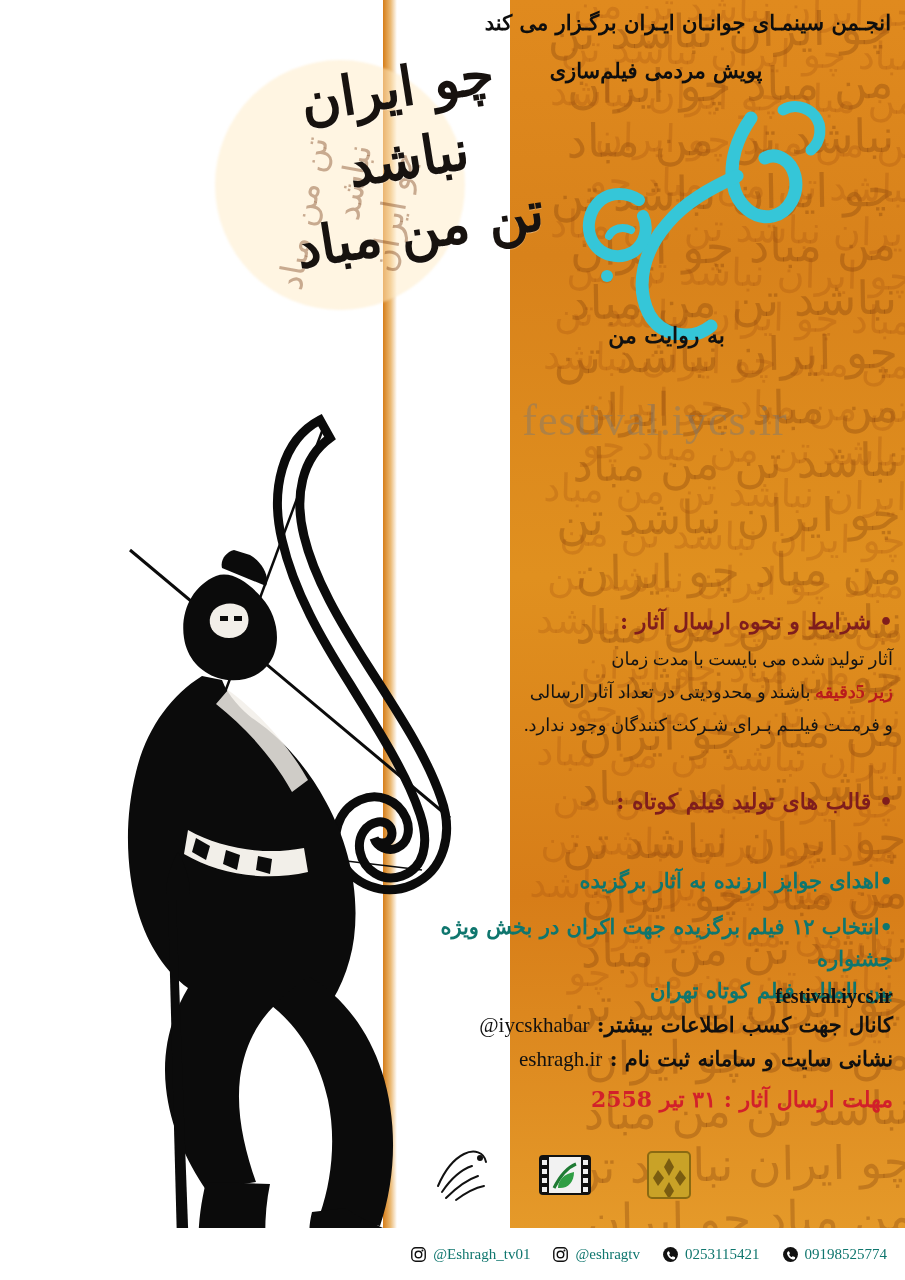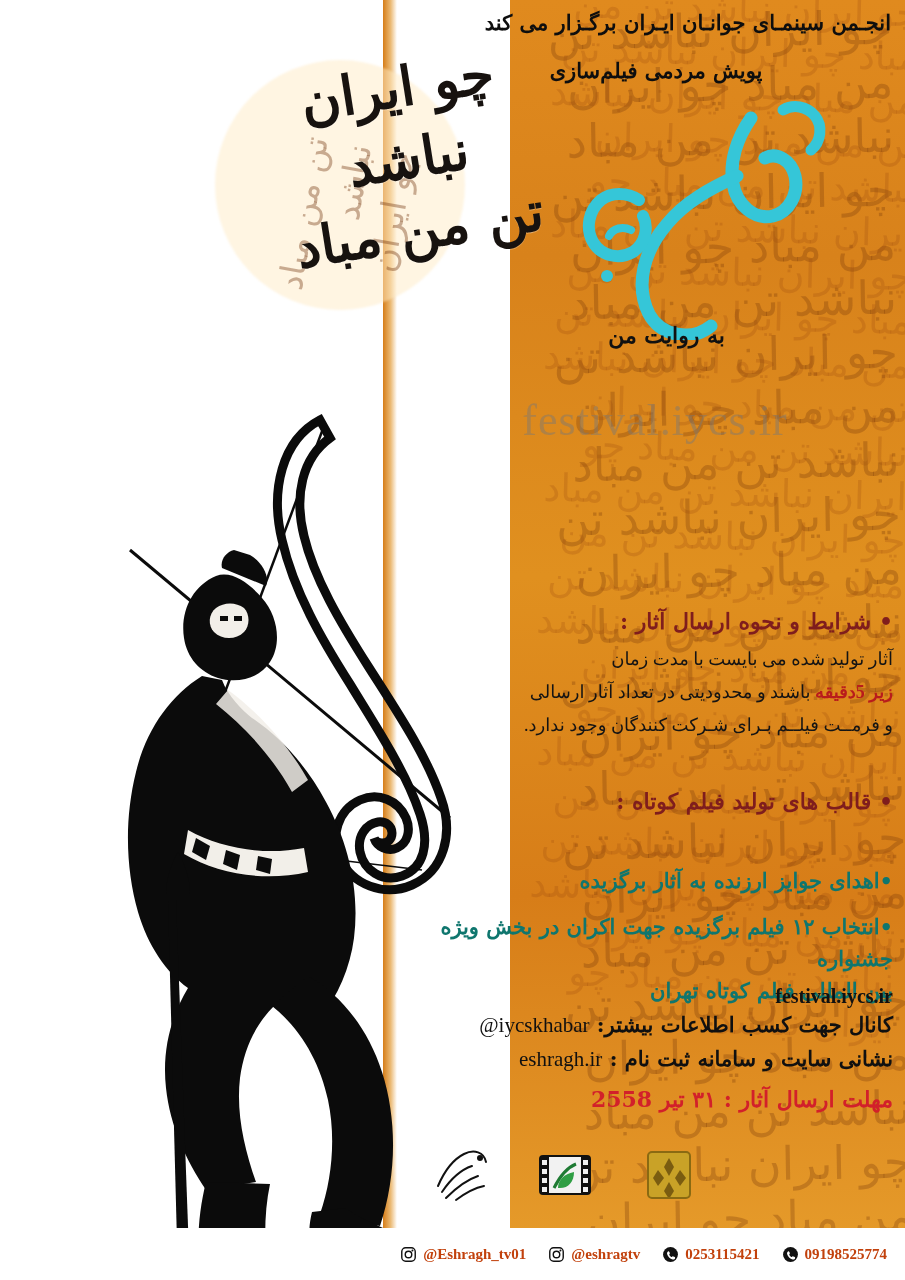--- a/index.html
+++ b/index.html
@@ -280,23 +280,22 @@
     padding-right: 18px;
     box-sizing: border-box;
     direction: ltr;
   }
   .contact-chip {
     display: flex;
     align-items: center;
     gap: 6px;
     font-family: "Liberation Serif", serif;
     font-size: 15px;
-    color: #c2410c;
+    color: #0f766e;
     direction: ltr;
-    font-weight: bold;
   }
   .chip-icon { width: 17px; height: 17px; display:inline-block; }
   .chip-icon svg { width:100%; height:100%; display:block; }
 </style>
 </head>
 <body>
 
 <div id="poster">
 
   <div class="left-panel">

